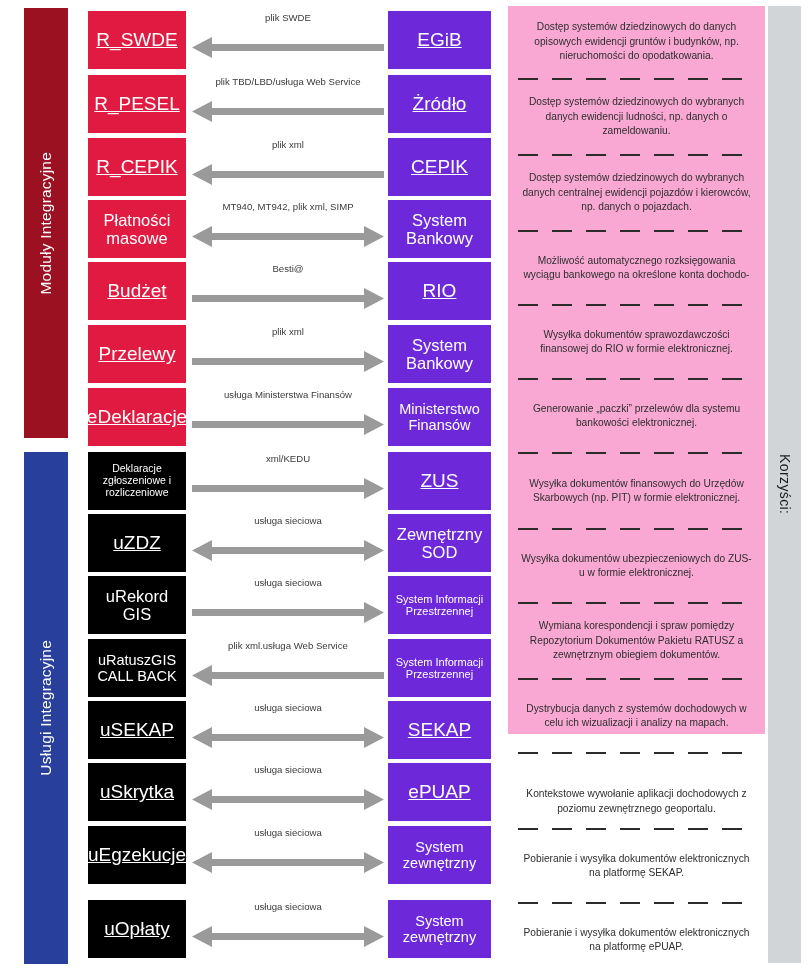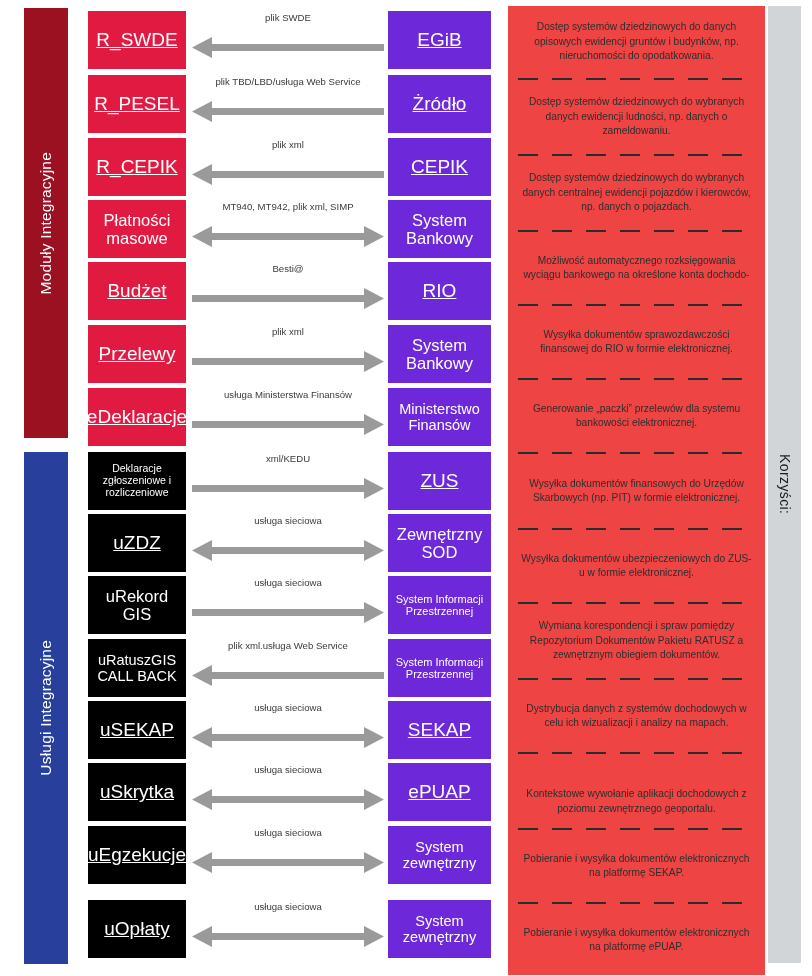--- a/index.html
+++ b/index.html
@@ -91,22 +91,22 @@
     left: 0;
     width: 192px;
     height: 21px;
   }
   .arrow svg { display: block; width: 192px; height: 21px; }
 
   
   #benefits-panel {
     position: absolute;
     left: 508px; top: 6px;
-    width: 257px; height: 969px;
-    background: #ef4444;
+    width: 257px; height: 728px;
+    background: #f9a8d4;
     padding: 6px 10px 0 10px;
   }
   .benefit {
     position: relative;
     font-size: 10.2px;
     line-height: 1.42;
     color: #2e2e2e;
     text-align: center;
     padding: 6px 2px 6px 2px;
   }

